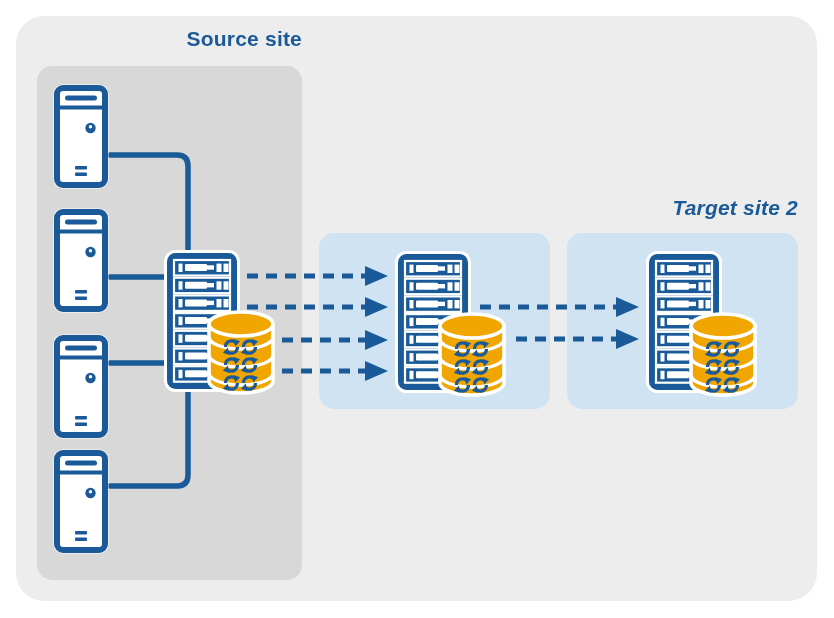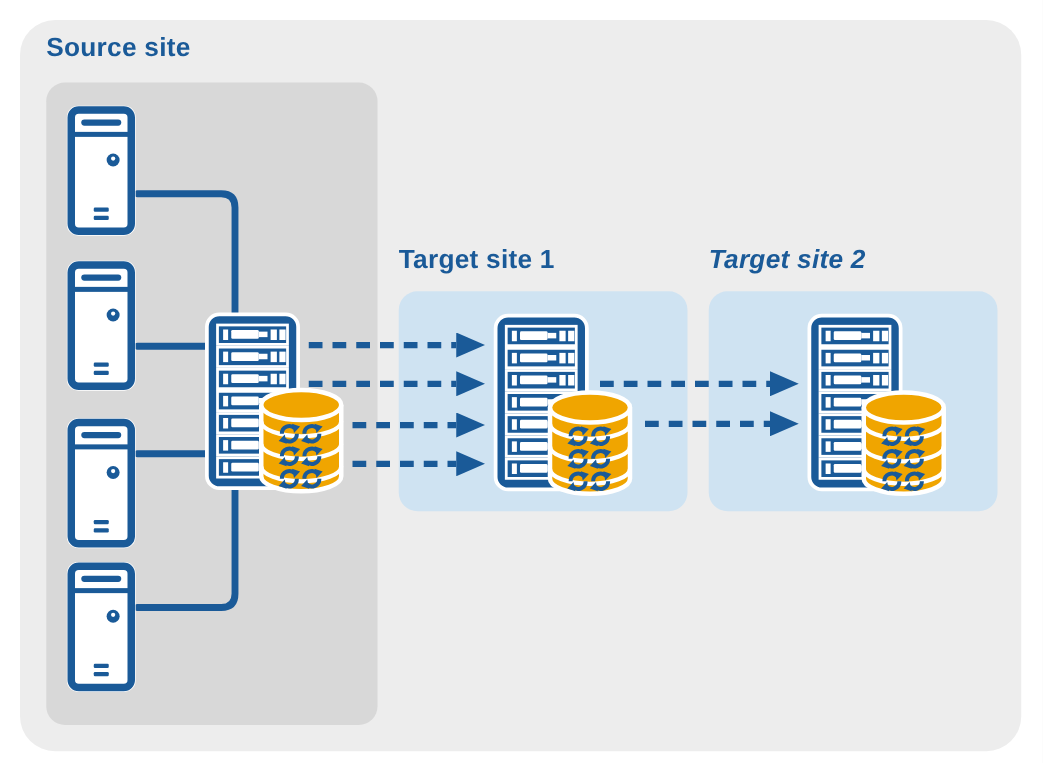--- a/index.html
+++ b/index.html
@@ -4,39 +4,38 @@
 <style>
   html,body{margin:0;padding:0;background:#ffffff;}
   body{font-family:"Liberation Sans","DejaVu Sans",sans-serif;}
   .stage{position:relative;width:834px;height:618px;background:#ffffff;overflow:hidden;}
   .canvas-bg{position:absolute;left:16px;top:16px;width:801px;height:585px;
              background:var(--canvas-gray,#ededed);border-radius:28px;}
   .panel{position:absolute;border-radius:15px;}
   .panel-source{left:37px;top:66px;width:265px;height:514px;background:var(--panel-gray,#d8d8d8);}
   .panel-target1{left:319px;top:233px;width:231px;height:176px;background:var(--target-panel-blue,#cfe3f2);}
   .panel-target2{left:567px;top:233px;width:231px;height:176px;background:var(--target-panel-blue,#cfe3f2);}
-  .site-title{position:absolute;text-align:left;font-weight:700;font-size:21px;
+  .site-title{position:absolute;text-align:right;font-weight:700;font-size:21px;
               color:var(--primary-blue,#1a5a98);letter-spacing:.2px;}
   .title-source{left:37px;top:27px;width:265px;}
   .title-target1{left:319px;top:196px;width:231px;}
   .title-target2{left:567px;top:196px;width:231px;font-style:italic;}
   svg.diagram{position:absolute;left:0;top:0;pointer-events:none;}
 </style>
 </head>
 <body>
 
 <div class="stage">
   <div class="canvas-bg"></div>
 
   <div class="panel panel-source"></div>
   <div class="panel panel-target1"></div>
   <div class="panel panel-target2"></div>
 
   <div class="site-title title-source">Source site</div>
-  <div class="site-title title-target1">Target site 1</div>
   <div class="site-title title-target2">Target site 2</div>
 
   <svg class="diagram" width="834" height="618" viewBox="0 0 834 618">
     <defs>
       <marker id="arrowhead" markerUnits="userSpaceOnUse" markerWidth="24" markerHeight="20" refX="0" refY="10" orient="auto">
         <path d="M0,0 L23,10 L0,20 Z" fill="var(--primary-blue,#1a5a98)"></path>
       </marker>
 
       <g id="tower">
         <rect x="1.5" y="1.5" width="55" height="104" rx="9" fill="#ffffff"></rect>

